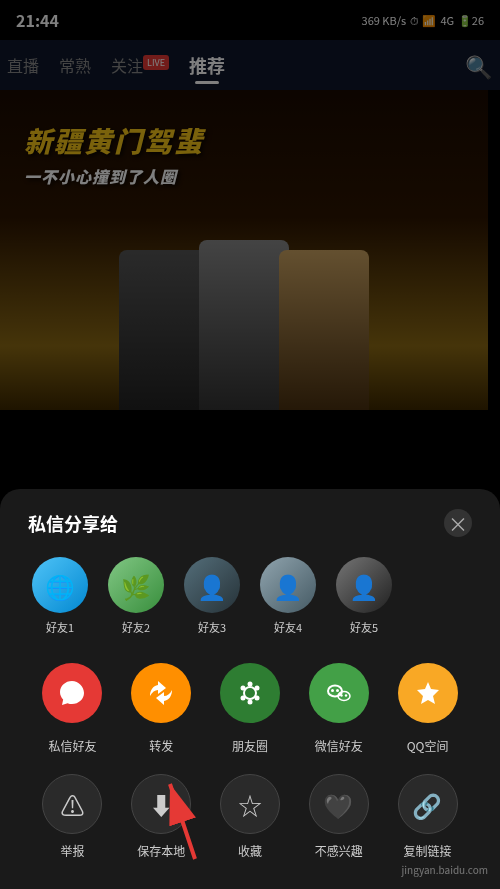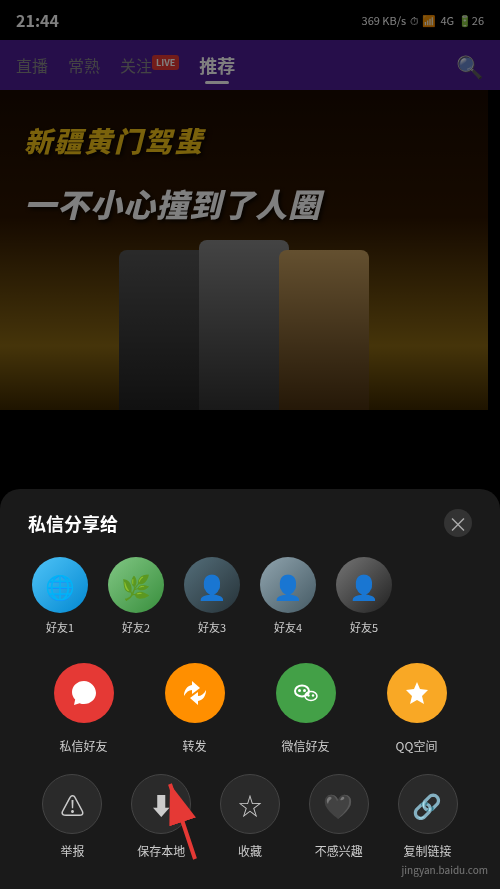--- a/index.html
+++ b/index.html
@@ -36,25 +36,25 @@
       color: #fff;
       font-size: 11px;
       justify-content: space-between;
     }
 
     
     .top-nav {
       position: absolute;
       top: 40px; left: 0; right: 0;
       height: 50px;
-      background: #4c1d95;
+      background: #0f172a;
       display: flex;
       align-items: center;
       justify-content: space-between;
-      padding: 0 16px;
+      padding: 0 7px;
       z-index: 100;
     }
     .nav-tabs {
       display: flex;
       align-items: center;
       gap: 20px;
     }
     .nav-tab {
       color: #888;
       font-size: 16px;
@@ -76,21 +76,21 @@
       background: #fff;
       border-radius: 2px;
     }
     .live-badge {
       background: #e53935;
       color: #fff;
       font-size: 9px;
       padding: 1px 4px;
       border-radius: 3px;
       vertical-align: super;
-      font-weight: 700;
+      font-weight: 400;
     }
     .search-icon-btn {
       color: #fff;
       font-size: 22px;
     }
 
     
     .video-area {
       position: absolute;
       top: 90px; left: 0; right: 12px;
@@ -112,27 +112,27 @@
     .video-title-line1 {
       font-size: 28px;
       font-weight: 900;
       color: #f5c518;
       text-shadow: 2px 2px 4px rgba(0,0,0,0.8);
       letter-spacing: 2px;
       font-style: italic;
       margin-top: 10px;
     }
     .video-title-line2 {
-      font-size: 32px;
+      font-size: 16px;
       font-weight: 900;
       color: #fff;
       text-shadow: 2px 2px 4px rgba(0,0,0,0.8);
       letter-spacing: 1px;
       font-style: italic;
-      margin-top: 20px;
+      margin-top: 4px;
     }
     
     .movie-figures {
       position: absolute;
       bottom: 0; left: 0; right: 0;
       height: 180px;
       display: flex;
       align-items: flex-end;
       justify-content: center;
       gap: 0;
@@ -393,20 +393,34 @@
       <div class="action-item">
         <div class="action-icon-circle icon-orange">
           <svg width="30" height="30" viewBox="0 0 30 30" fill="white">
             <path d="M20 10l-8-7v4C7 8 4 12 4 18c2-4 5-6 8-6v4l8-6z"></path>
             <path d="M10 20l8 7v-4c5-1 8-5 8-11-2 4-5 6-8 6v-4l-8 6z"></path>
           </svg>
         </div>
         <span class="action-label">转发</span>
       </div>
       <div class="action-item">
+        <div class="action-icon-circle icon-green-dark">
+          <svg width="30" height="30" viewBox="0 0 30 30" fill="white">
+            <circle cx="15" cy="15" r="6" fill="none" stroke="white" stroke-width="2"></circle>
+            <circle cx="15" cy="6" r="2.5" fill="white"></circle>
+            <circle cx="22" cy="10" r="2.5" fill="white"></circle>
+            <circle cx="22" cy="20" r="2.5" fill="white"></circle>
+            <circle cx="15" cy="24" r="2.5" fill="white"></circle>
+            <circle cx="8" cy="20" r="2.5" fill="white"></circle>
+            <circle cx="8" cy="10" r="2.5" fill="white"></circle>
+          </svg>
+        </div>
+        <span class="action-label">朋友圈</span>
+      </div>
+      <div class="action-item">
         <div class="action-icon-circle icon-green">
           <svg width="30" height="30" viewBox="0 0 30 30" fill="white">
             <ellipse cx="11" cy="13" rx="7" ry="5.5" fill="none" stroke="white" stroke-width="2"></ellipse>
             <circle cx="8.5" cy="12.5" r="1.5" fill="white"></circle>
             <circle cx="13.5" cy="12.5" r="1.5" fill="white"></circle>
             <ellipse cx="20" cy="18" rx="6" ry="4.5" fill="none" stroke="white" stroke-width="1.5"></ellipse>
             <circle cx="17.5" cy="17.5" r="1.2" fill="white"></circle>
             <circle cx="22" cy="17.5" r="1.2" fill="white"></circle>
           </svg>
         </div>

